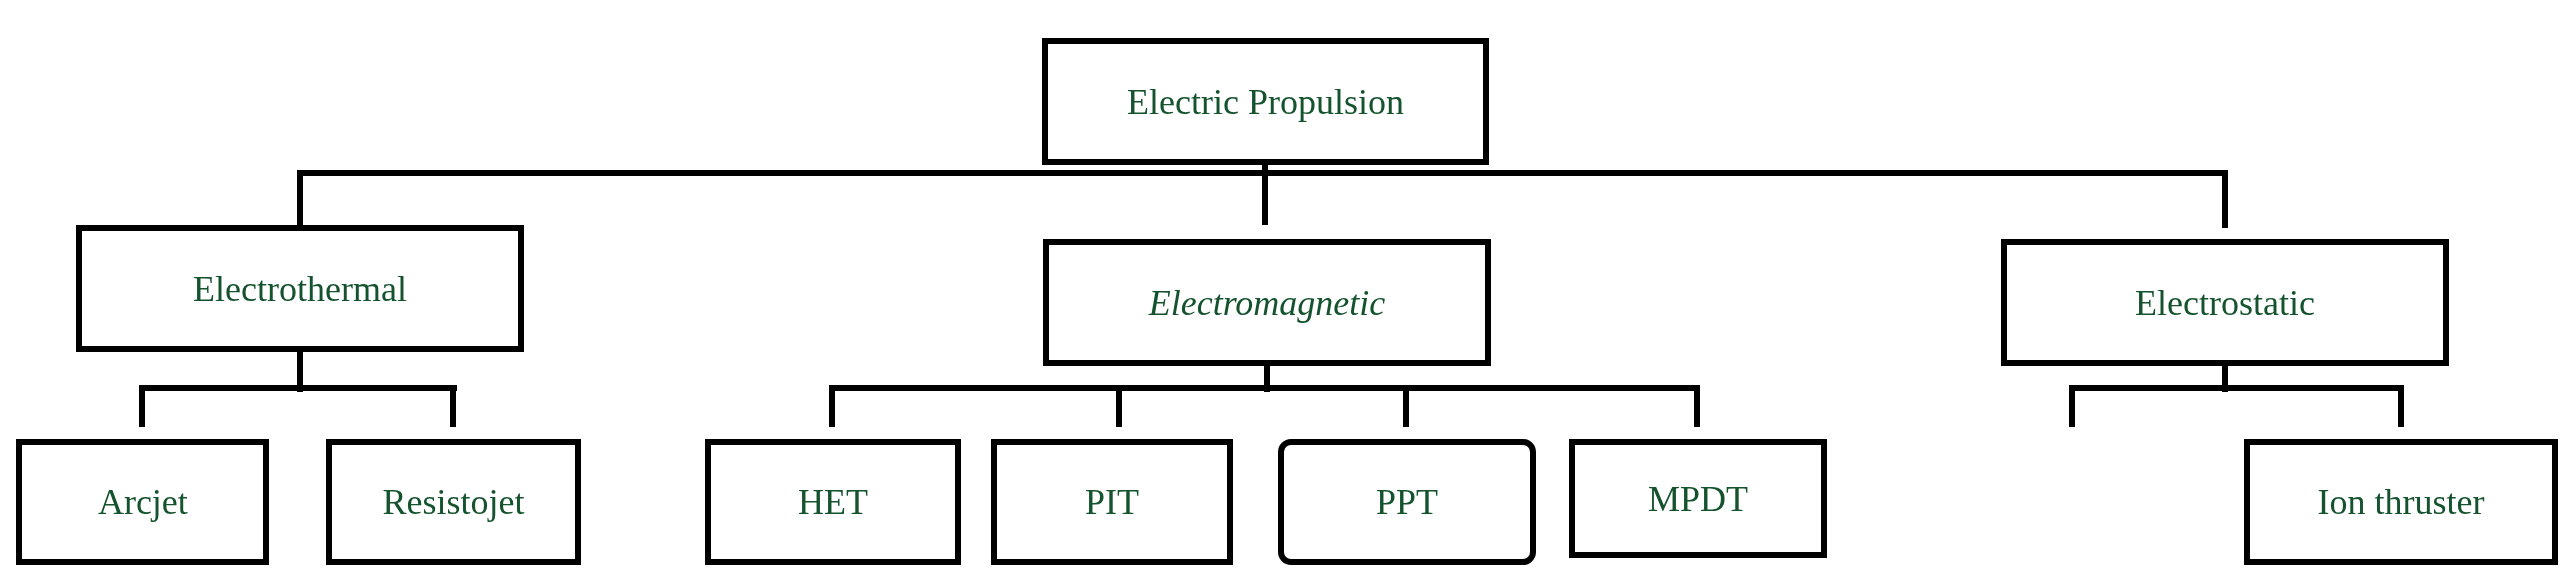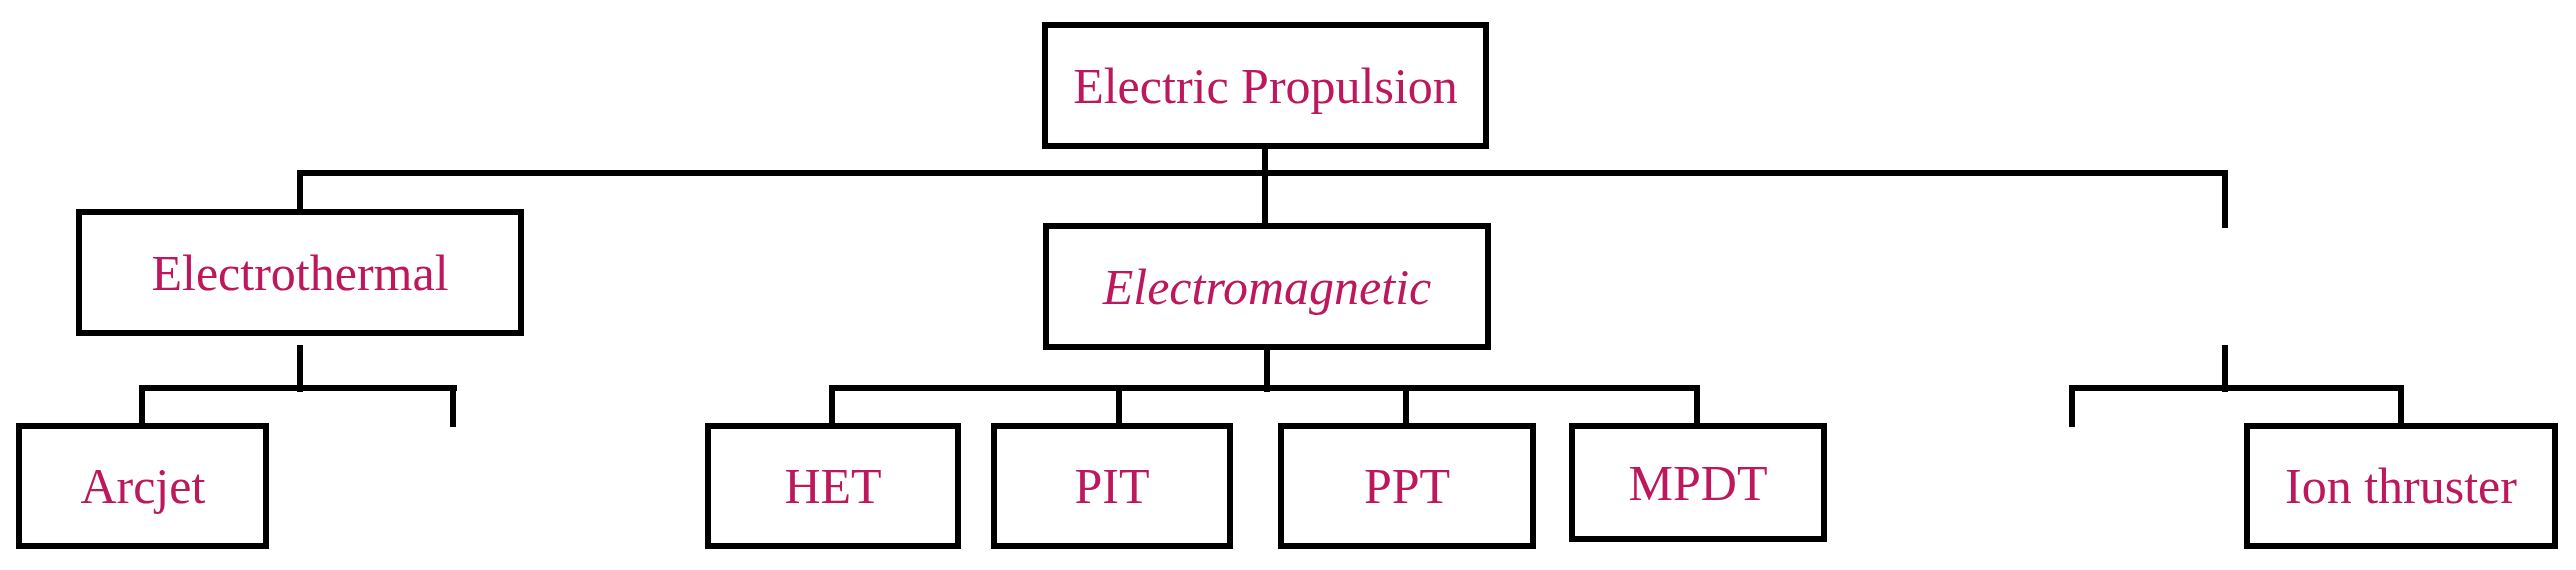--- a/index.html
+++ b/index.html
@@ -17,24 +17,25 @@
   }
   .node {
     position: absolute;
     box-sizing: border-box;
     border: 6.2px solid #000000;
     background: #ffffff;
     display: flex;
     align-items: center;
     justify-content: center;
     text-align: center;
-    font-size: 50px;
+    font-size: 36px;
     line-height: 1;
-    color: #be185d;
+    color: #14532d;
     white-space: nowrap;
+    margin-top: 16px;
   }
   .line {
     position: absolute;
     background: #000000;
   }
 </style>
 </head>
 <body>
 
 <div id="canvas">
@@ -63,29 +64,31 @@
   <div class="line" style="left:2069px; top:385px; width:335px; height:6.2px;"></div>
   <div class="line" style="left:2069px; top:385px; width:6.2px; height:42px;"></div>
   <div class="line" style="left:2398px; top:385px; width:6.2px; height:42px;"></div>
 
   <div class="node" style="left:1042px; top:22px; width:447px; height:127px;">Electric Propulsion</div>
 
   <div class="node" style="left:76px; top:209px; width:448px; height:127px;">Electrothermal</div>
 
   <div class="node" style="left:1043px; top:223px; width:448px; height:127px;font-style:italic;">Electromagnetic</div>
 
+  <div class="node" style="left:2001px; top:223px; width:448px; height:127px;">Electrostatic</div>
 
   <div class="node" style="left:16.4px; top:423px; width:253px; height:126px;">Arcjet</div>
 
+  <div class="node" style="left:326px; top:423px; width:255px; height:126px;">Resistojet</div>
 
   <div class="node" style="left:705px; top:423px; width:256px; height:126px;">HET</div>
 
   <div class="node" style="left:991px; top:423px; width:242px; height:126px;">PIT</div>
 
-  <div class="node" style="left:1278px; top:423px; width:258px; height:126px;">PPT</div>
+  <div class="node" style="left:1278px; top:423px; width:258px; height:126px;border-radius:13px;">PPT</div>
 
   <div class="node" style="left:1569px; top:423px; width:258px; height:119px;">MPDT</div>
 
 
   <div class="node" style="left:2244px; top:423px; width:314px; height:126px;">Ion thruster</div>
 
 </div>
 
 
 </body></html>

